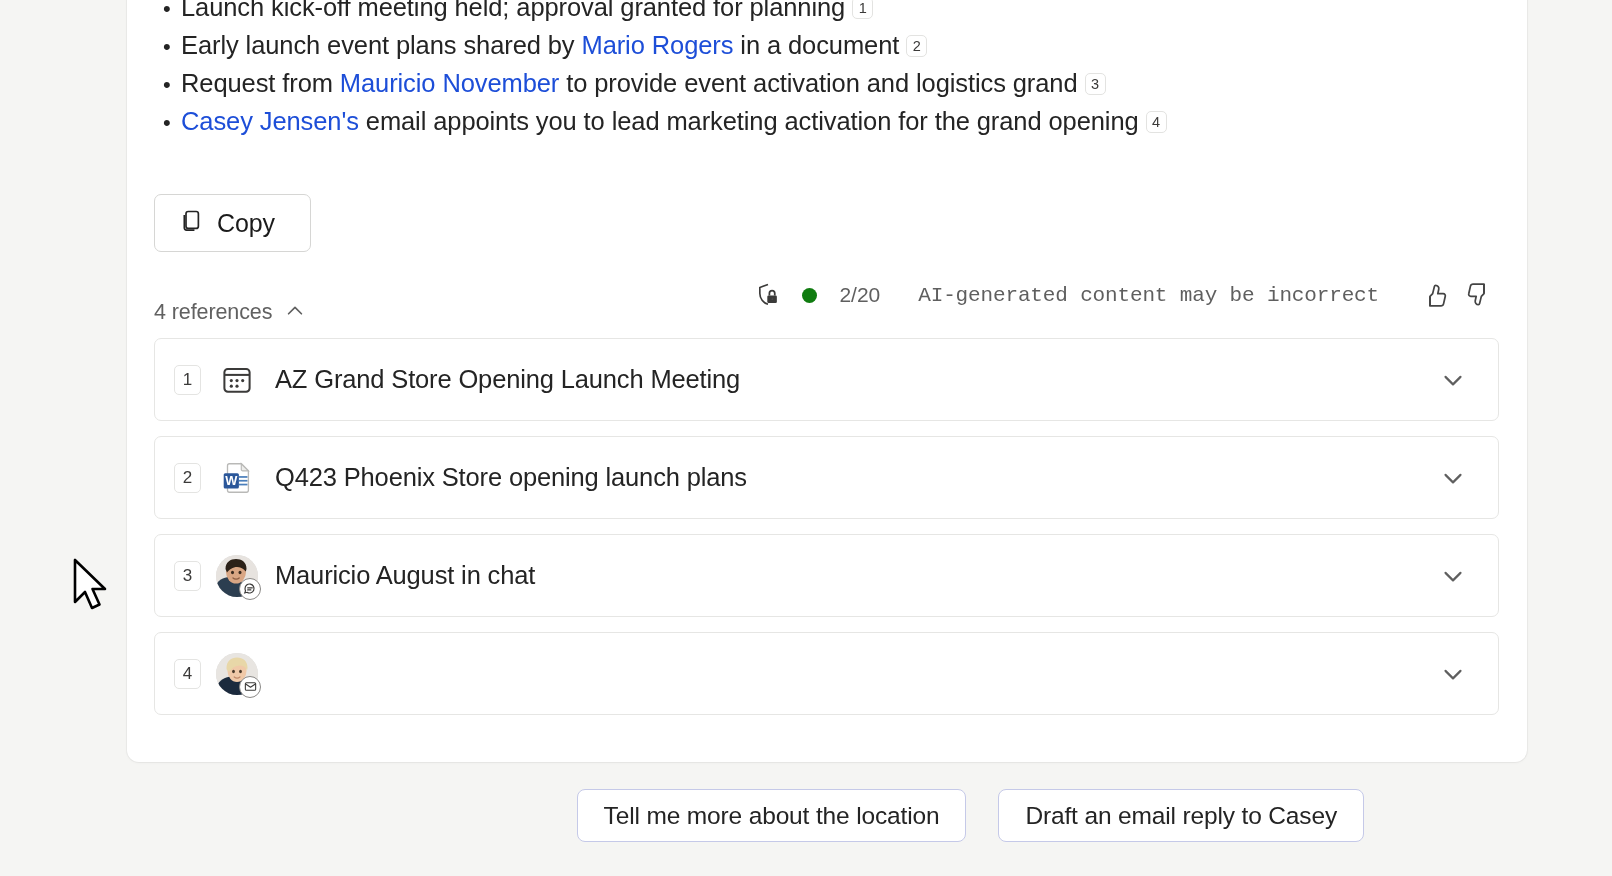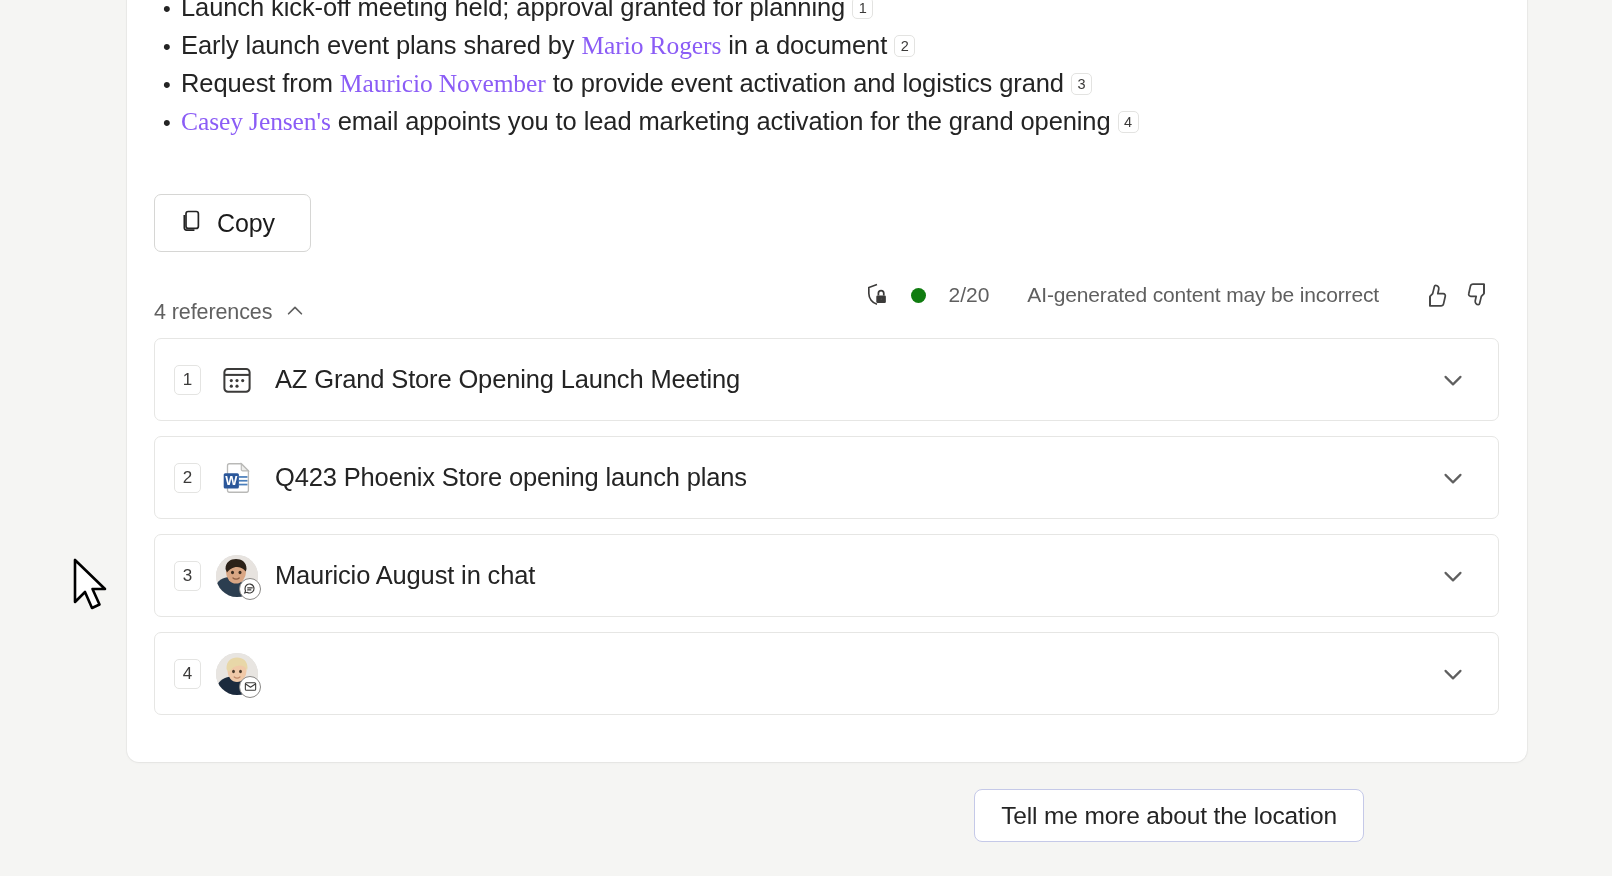--- a/index.html
+++ b/index.html
@@ -52,21 +52,21 @@
   .bullet-dot {
     width: 26px;
     flex: 0 0 26px;
     font-size: 22px;
     line-height: 38px;
     color: #242424;
     text-align: left;
     padding-left: 8px;
   }
   .bullet-text { white-space: nowrap; }
-  .lnk { color: #8b5cf6; font-family: Liberation Serif, serif; }
+  .lnk { color: #1d4ed8; }
 
   .cite {
     display: inline-block;
     min-width: 21px;
     height: 22px;
     line-height: 20px;
     padding: 0 4px;
     margin-left: 7px;
     font-size: 14.5px;
     text-align: center;
@@ -129,21 +129,21 @@
     align-items: center;
     gap: 22px;
     margin-right: 38px;
   }
   .green-dot {
     width: 15px; height: 15px;
     border-radius: 50%;
     background: #107c10;
   }
   .quota-text { font-size: 21px; color: #5f5f5f; }
-  .ai-note { font-size: 21px; color: #5f5f5f; letter-spacing: -0.15px; margin-right: 36px; }
+  .ai-note { font-size: 21px; color: #5f5f5f; letter-spacing: -0.15px; margin-right: 36px; font-family: Liberation Mono, monospace; }
   .vote-btn { width: 42px; height: 42px; display:flex; align-items:center; justify-content:center; cursor:pointer; }
   .vote-btn:first-of-type { margin-right: 28px; }
 
   
   .ref-list {
     position: absolute;
     left: 27px;
     top: 398px;
     width: 1345px;
   }
@@ -431,20 +431,21 @@
             <polyline points="6,9.5 12,15.5 18,9.5"></polyline>
           </svg>
         </span>
       </div>
 
     </div>
   </div>
 
   <div class="suggestions">
     <div class="pill">Tell me more about the location</div>
+    <div class="pill">Draft an email reply to Casey</div>
   </div>
 
   <div class="cursor">
     <svg width="40" height="56" viewBox="0 0 40 56">
       <path d="M4 2 L4 44 L14 34 L21 50 L28.5 46.5 L21.5 31 L34 31 Z" fill="#ffffff" stroke="#000000" stroke-width="2.6" stroke-linejoin="round"></path>
     </svg>
   </div>
 
 </div>
 

